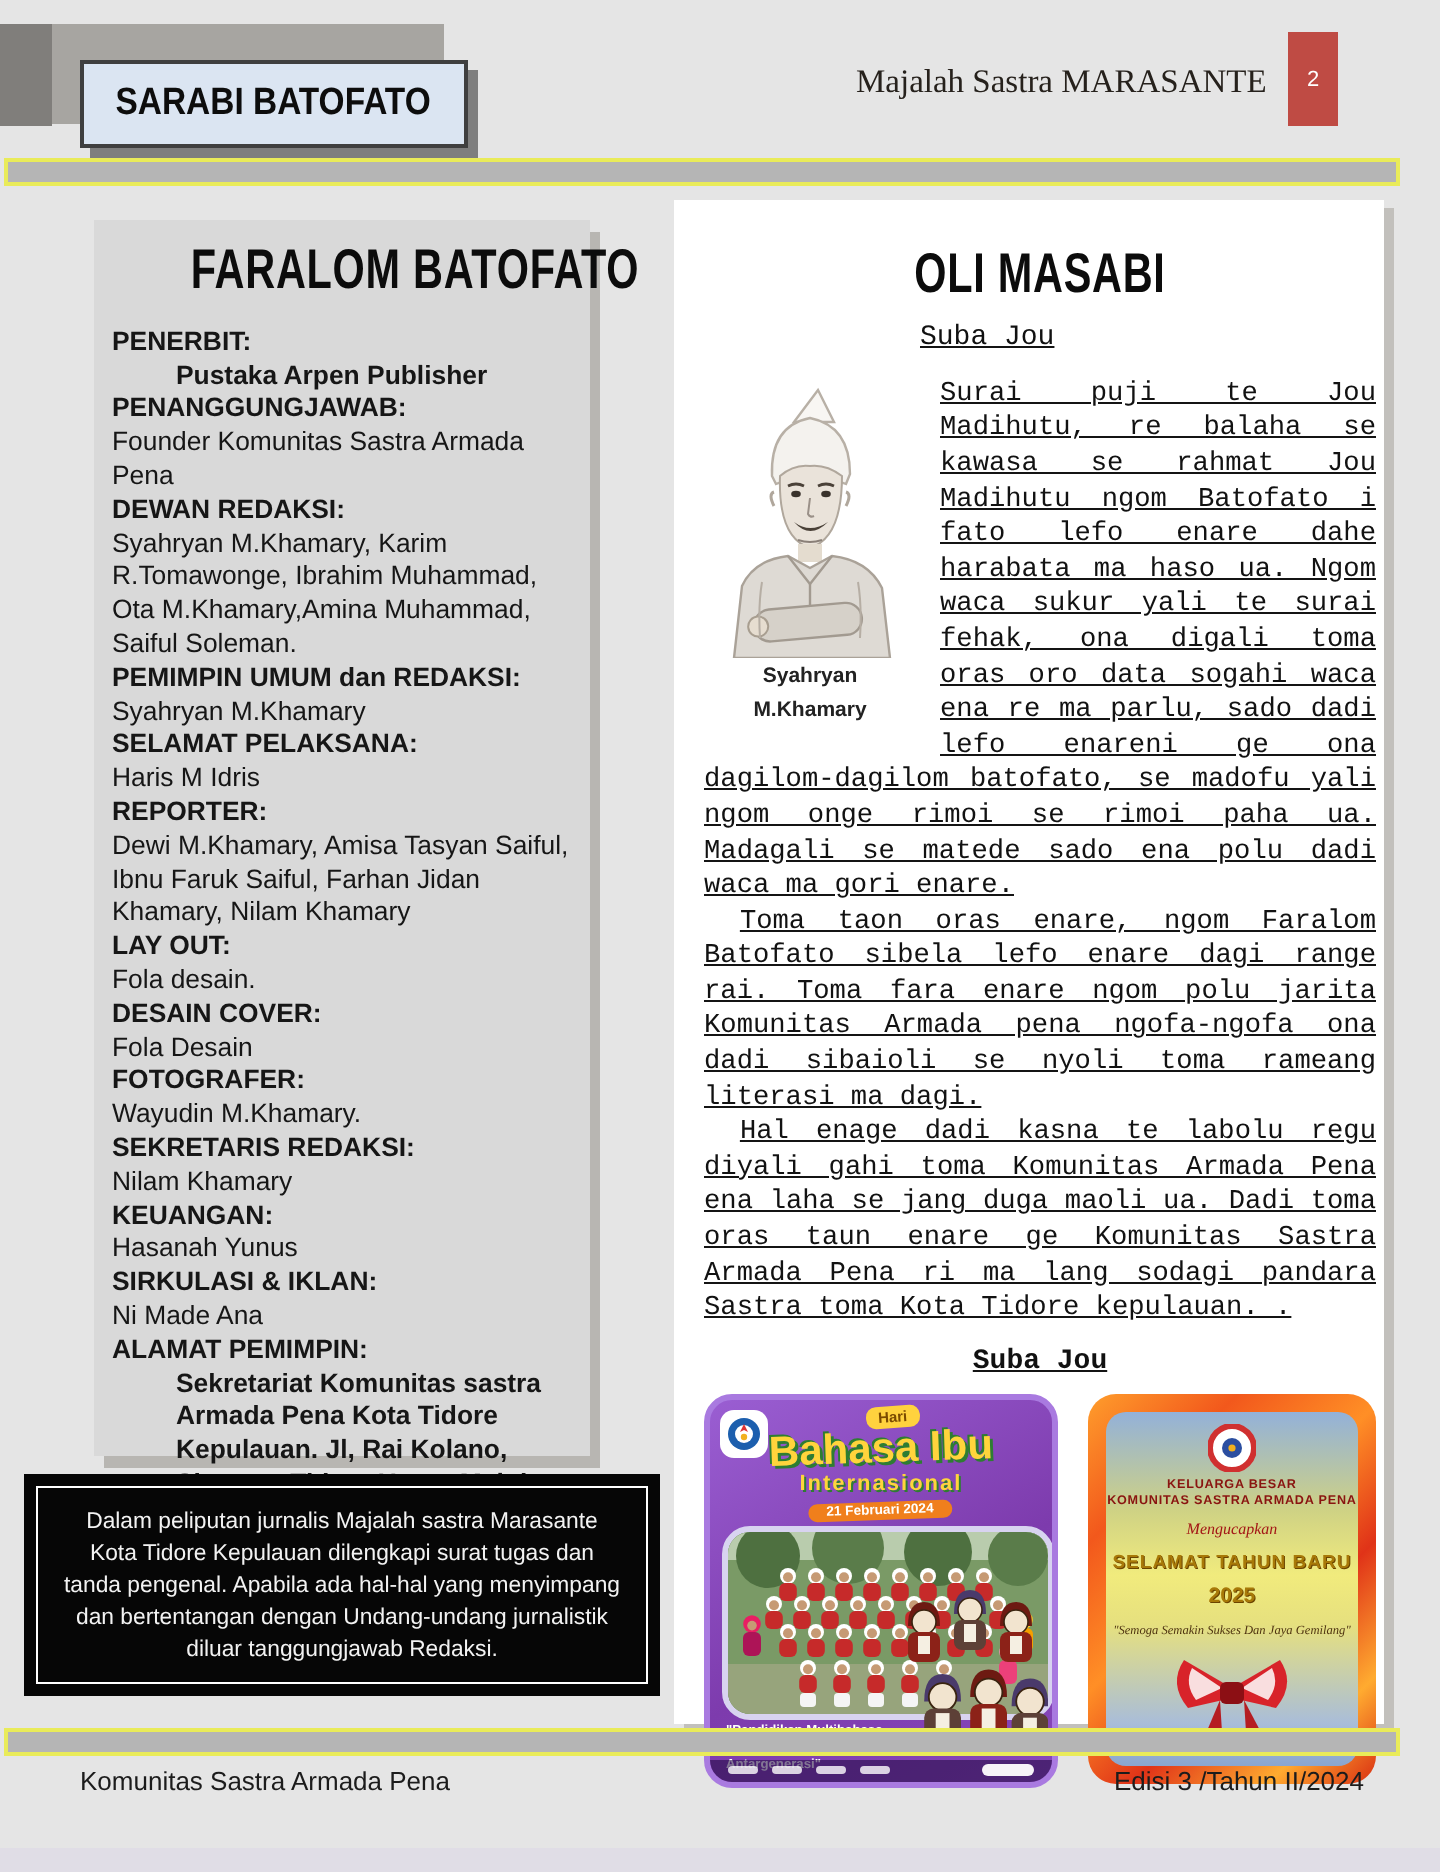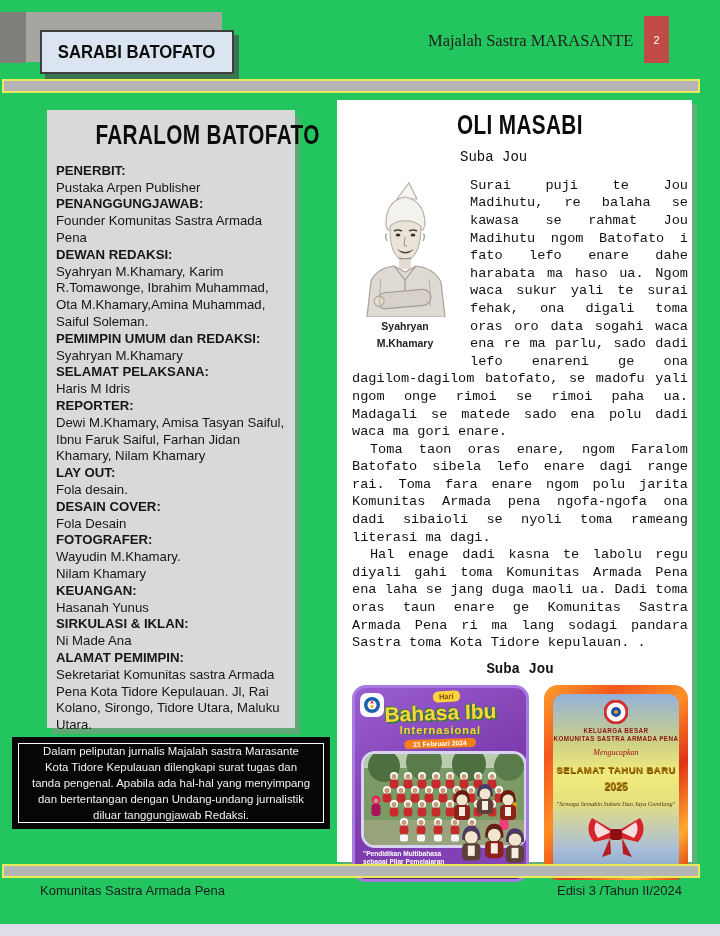--- a/index.html
+++ b/index.html
@@ -1,16 +1,16 @@
 <!DOCTYPE html>
 <html><head>
 <meta charset="utf-8">
 <style>
   html,body{margin:0;padding:0;}
-  .page{position:relative;width:720px;height:936px;background:#22c55e;overflow:hidden;
+  .page{position:relative;width:720px;height:936px;background:#e5e5e5;overflow:hidden;
         font-family:"Liberation Sans",sans-serif;color:#141414;}
   .bottom-strip{position:absolute;left:0;top:924px;width:720px;height:12px;background:#e0dde6;}
 
   
   .hdr-gray{position:absolute;left:0;top:12px;width:222px;height:50px;background:#a7a5a1;}
   .hdr-gray-dark{position:absolute;left:0;top:12px;width:26px;height:51px;background:#807e7b;}
   .sarabi{position:absolute;left:40px;top:30px;width:190px;height:40px;background:#dbe5f2;
           border:2px solid #3f3f3f;box-shadow:5px 5px 0 rgba(70,70,70,.65);
           display:flex;align-items:center;justify-content:center;}
   .sarabi span{display:inline-block;font-weight:700;font-size:19px;transform:scaleX(.88);color:#0d0d0d;white-space:nowrap;}
@@ -25,32 +25,32 @@
   .title-wrap{text-align:center;}
   .display{display:inline-block;font-weight:800;transform:scaleX(.74);transform-origin:center;
            font-size:28px;line-height:1.1;color:#0c0c0c;letter-spacing:.5px;white-space:nowrap;}
 
   
   .leftcol{position:absolute;left:47px;top:110px;width:248px;height:618px;background:#d9d9d9;
            box-shadow:5px 6px 0 rgba(148,144,136,.55);padding:8px 8px 0 9px;box-sizing:border-box;}
   .leftcol .title-wrap{margin:2px 0 12px;}
   .entries{font-size:13.2px;line-height:16.8px;color:#161616;}
   .lbl{font-weight:700;}
-  .val.bold{font-weight:400;}
-
-  
-  .notice{position:absolute;left:12px;top:737px;width:318px;height:92px;background:#060606;
+  .val.bold{font-weight:700;margin-left:32px;}
+
+  
+  .notice{position:absolute;left:12px;top:737px;width:318px;height:111px;background:#060606;
           padding:6px;box-sizing:border-box;}
   .notice-inner{border:1.5px solid #ffffff;height:100%;box-sizing:border-box;display:flex;
                 align-items:center;justify-content:center;padding:4px 12px;}
   .notice-text{color:#f2f2f2;font-size:11.4px;line-height:16px;text-align:center;}
 
   
   .rightcol{position:absolute;left:337px;top:100px;width:355px;height:762px;background:#ffffff;
-            box-shadow:5px 4px 0 rgba(160,156,148,.5);padding:10px 4px 0 15px;box-sizing:border-box;}
+            box-shadow:5px 4px 0 rgba(160,156,148,.5);padding:22px 4px 0 15px;box-sizing:border-box;text-decoration:underline;}
   .rightcol .title-wrap{margin:0 0 8px;}
   .salutation{font-family:"Liberation Mono","DejaVu Sans Mono",monospace;font-size:14px;
               margin:2px 0 12px 108px;color:#111;}
   .article{font-family:"Liberation Mono","DejaVu Sans Mono",monospace;font-size:13.6px;
            line-height:17.6px;text-align:justify;color:#121212;width:336px;}
   .article p{margin:0;}
   .article p.ind{text-indent:2.2ch;}
   .portrait{float:left;width:106px;margin:2px 12px 2px 0;text-align:center;}
   .portrait svg{display:block;margin:0 auto;}
   .portrait-caption{font-size:10.5px;font-weight:700;margin-top:1px;font-family:"Liberation Sans",sans-serif;color:#222;}
@@ -130,20 +130,21 @@
       <div class="lbl">SELAMAT PELAKSANA:</div>
       <div class="val">Haris M Idris</div>
       <div class="lbl">REPORTER:</div>
       <div class="val">Dewi M.Khamary, Amisa Tasyan Saiful, Ibnu Faruk Saiful, Farhan Jidan Khamary, Nilam Khamary</div>
       <div class="lbl">LAY OUT:</div>
       <div class="val">Fola desain.</div>
       <div class="lbl">DESAIN COVER:</div>
       <div class="val">Fola Desain</div>
       <div class="lbl">FOTOGRAFER:</div>
       <div class="val">Wayudin M.Khamary.</div>
+      <div class="lbl">SEKRETARIS REDAKSI:</div>
       <div class="val">Nilam Khamary</div>
       <div class="lbl">KEUANGAN:</div>
       <div class="val">Hasanah Yunus</div>
       <div class="lbl">SIRKULASI &amp; IKLAN:</div>
       <div class="val">Ni Made Ana</div>
       <div class="lbl">ALAMAT PEMIMPIN:</div>
       <div class="val bold">Sekretariat Komunitas sastra Armada Pena Kota Tidore Kepulauan. Jl, Rai Kolano, Sirongo, Tidore Utara, Maluku Utara.</div>
     </div>
   </div>
 

